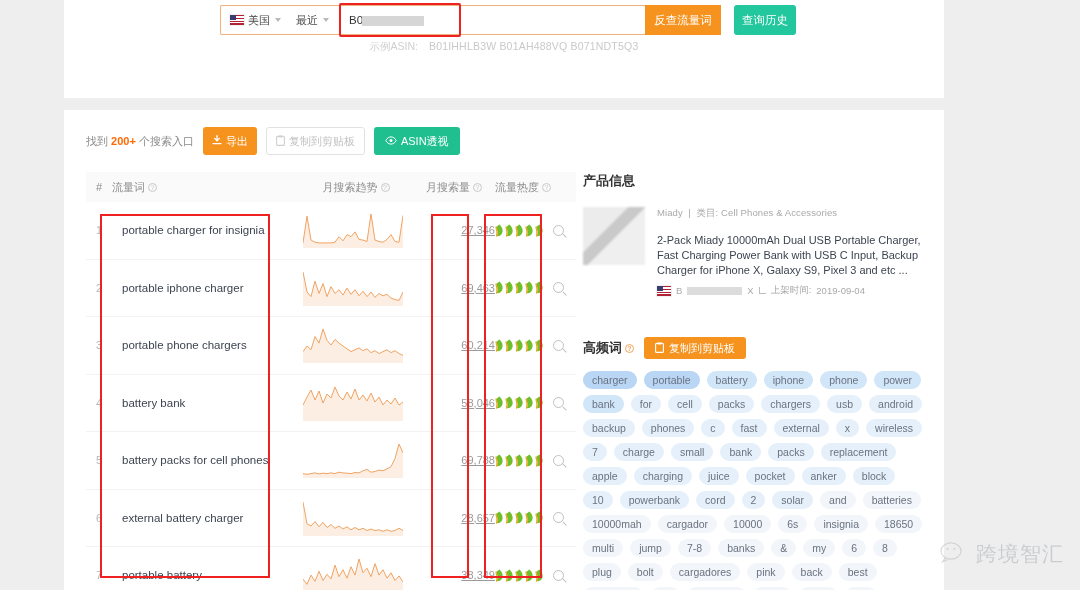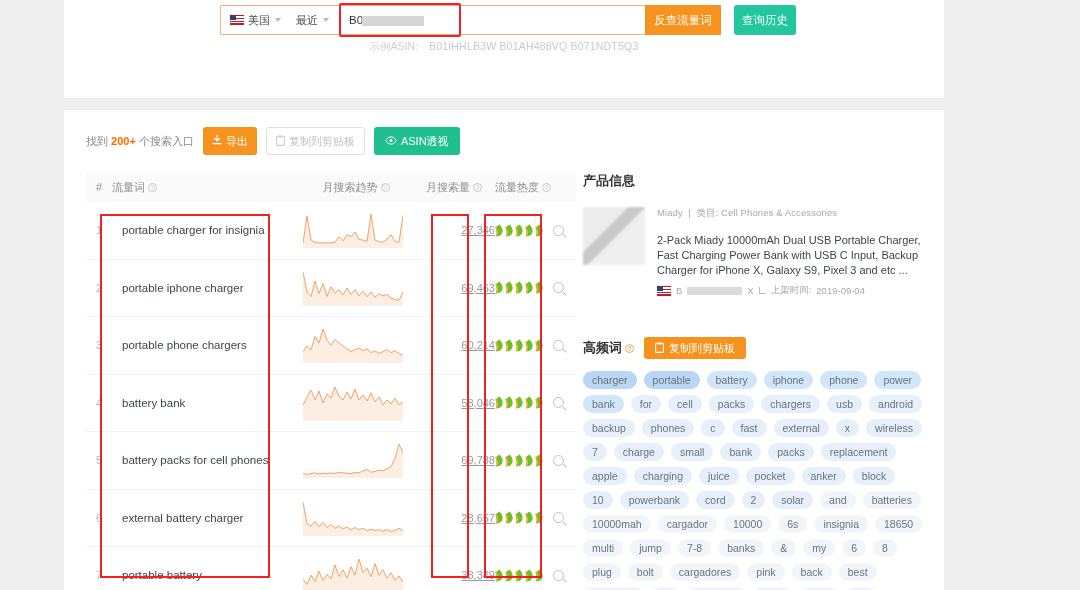--- a/index.html
+++ b/index.html
@@ -665,14 +665,25 @@
           <span class="tag" style="background:#f2f6fb">samsung</span>
           <span class="tag" style="background:#f2f6fb">se</span>
           <span class="tag" style="background:#f2f6fb">keychain</span>
           <span class="tag" style="background:#f2f6fb">para</span>
           <span class="tag" style="background:#f2f6fb">mah</span>
           <span class="tag" style="background:#f2f6fb">car</span>
         </div>
     </div>
   </div>
 
+  <div class="wm">
+    <span class="wm-ico">
+      <svg width="30" height="26" viewBox="0 0 30 26">
+        <ellipse cx="11" cy="10" rx="10" ry="8.2" stroke="#a7adb5" stroke-width="1.2" fill="none"></ellipse>
+        <path d="M5 17l-2.5 4 5-2.5" stroke="#a7adb5" stroke-width="1.2" fill="none"></path>
+        <circle cx="7.6" cy="8" r="1.1" fill="#a7adb5"></circle>
+        <circle cx="14.4" cy="8" r="1.1" fill="#a7adb5"></circle>
+      </svg>
+    </span>
+    <span class="wm-txt">跨境智汇</span>
+  </div>
 
 </div>
 
 </body></html>

